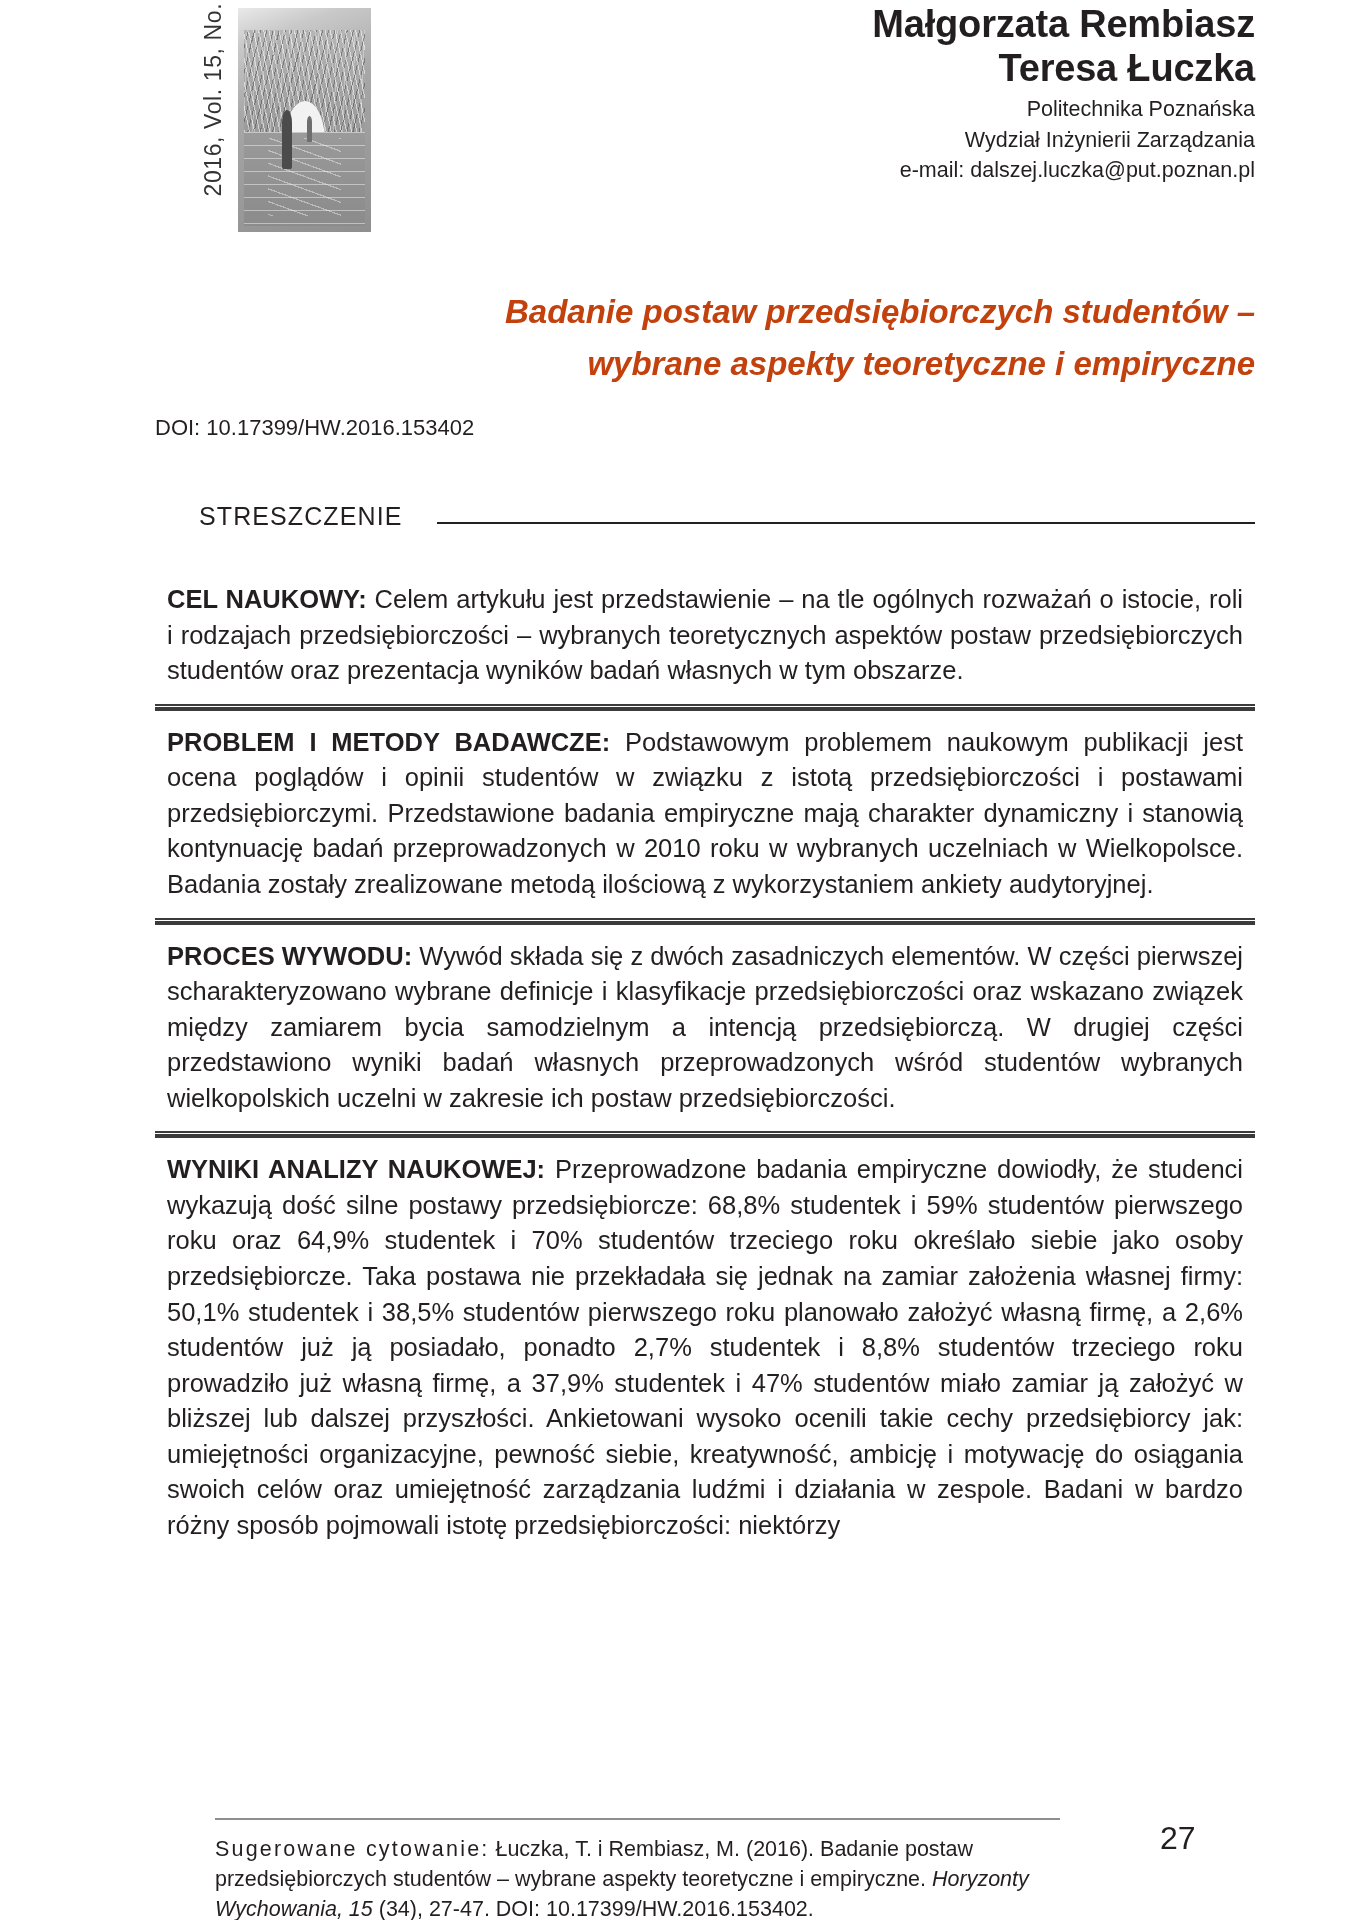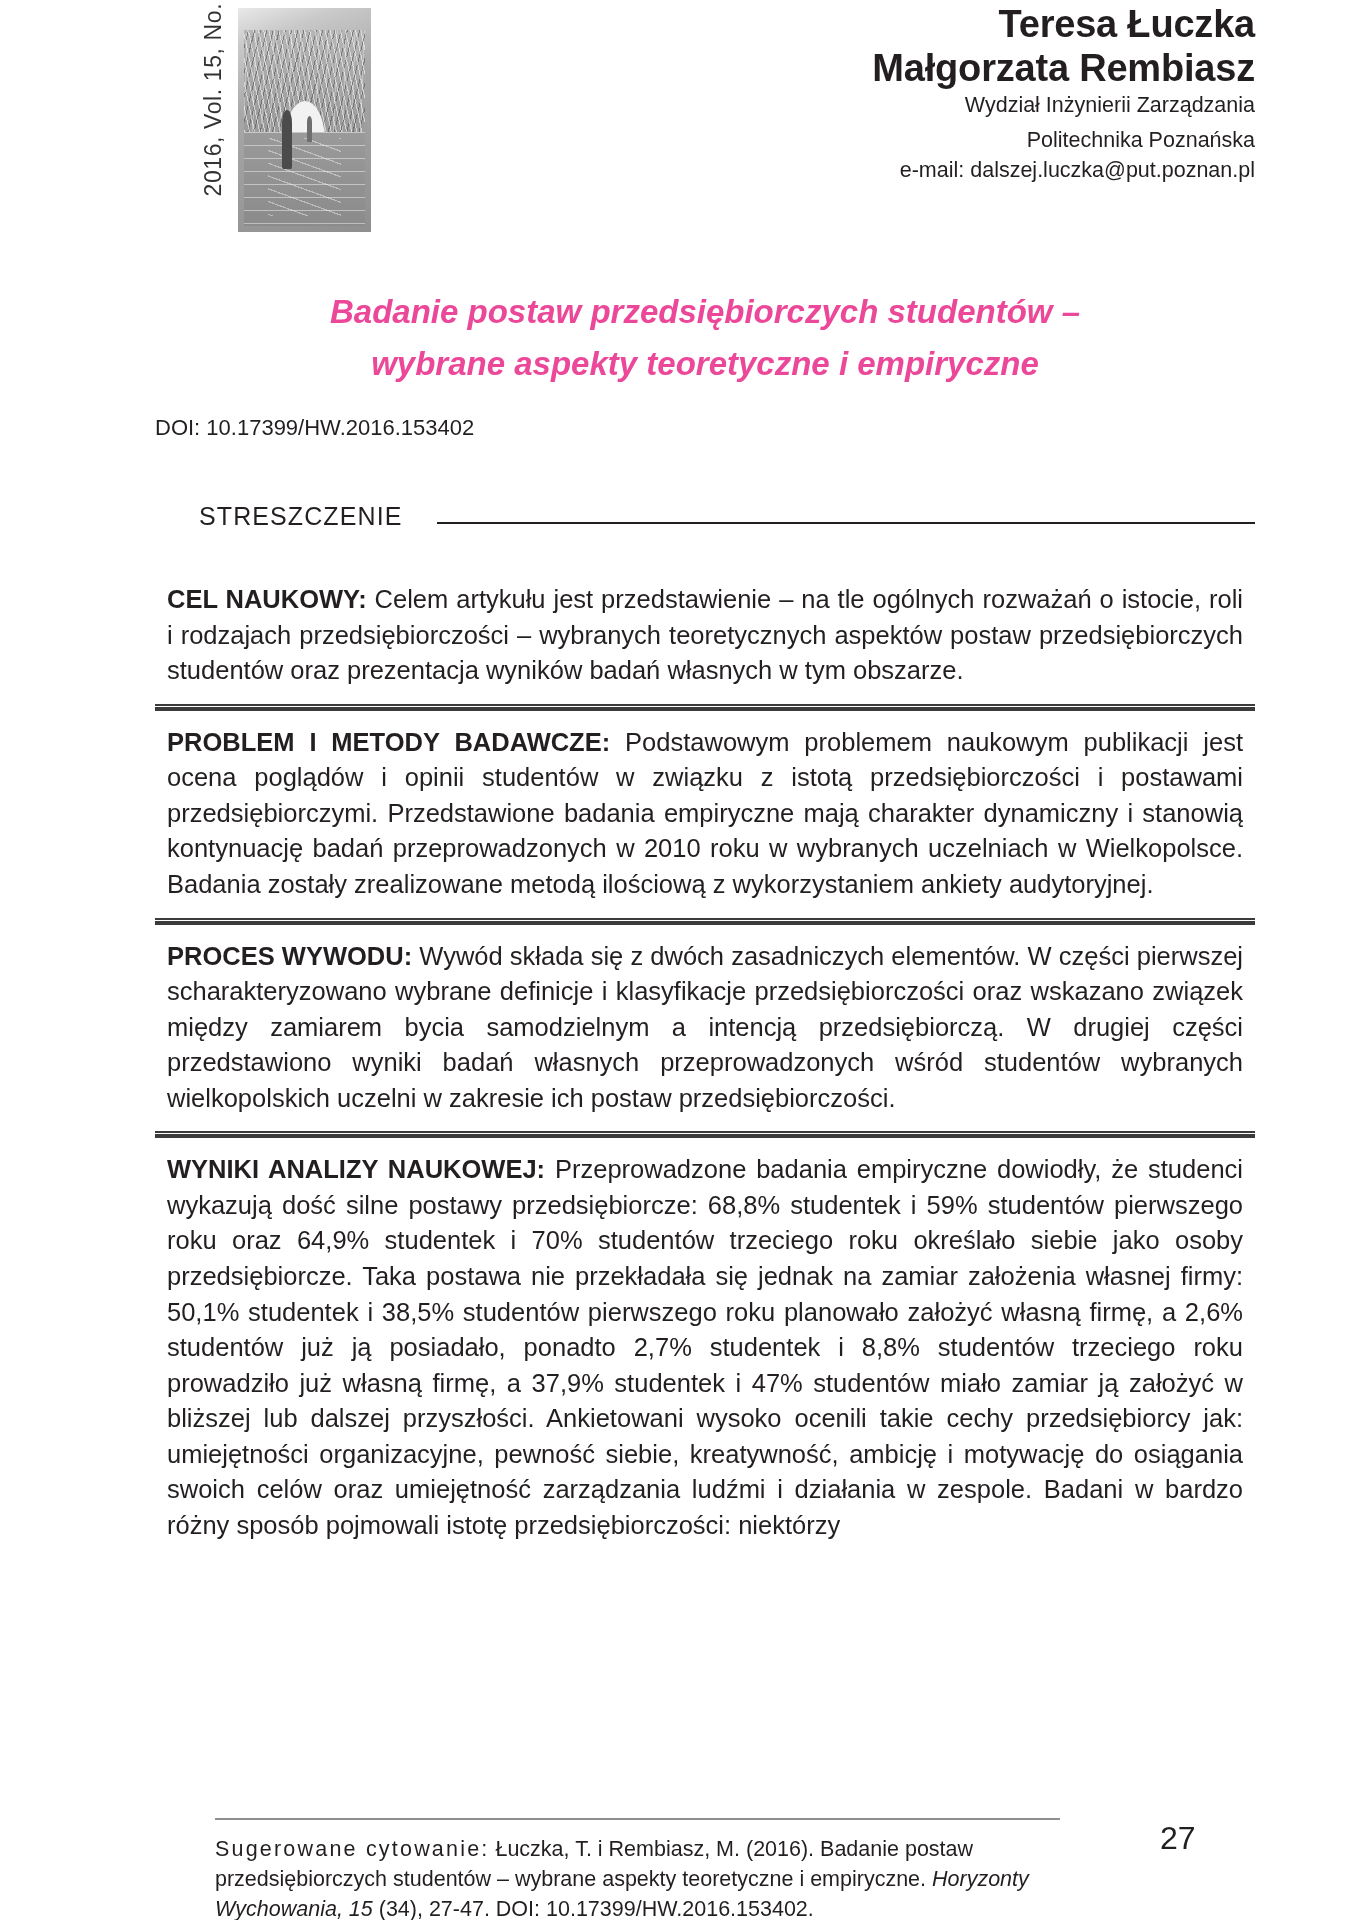--- a/index.html
+++ b/index.html
@@ -135,26 +135,26 @@
     color: #231f20;
   }
   .affil.first { margin-top: 4px; }
 
   
   .title {
     position: absolute;
     left: 155px;
     top: 264px;
     width: 1100px;
-    text-align: center;
+    text-align: right;
     font-size: 33px;
     font-weight: bold;
     font-style: italic;
     line-height: 1.58;
-    color: #ec4899;
+    color: #c2410c;
   }
 
   
   .doi {
     position: absolute;
     left: 155px;
     top: 415px;
     font-size: 22px;
     color: #231f20;
   }
@@ -248,24 +248,24 @@
       <div class="cover-arch"></div>
       <div class="cover-floor"></div>
       <div class="cover-vstep"></div>
       <div class="cover-fig-big"></div>
       <div class="cover-fig-small"></div>
     </div>
   </div>
 </div>
 
 <div class="header">
+  <div class="author">Małgorzata Rembiasz</div>
   <div class="author">Teresa Łuczka</div>
-  <div class="author">Małgorzata Rembiasz</div>
+  <div class="affil first">Politechnika Poznańska</div>
   <div class="affil">Wydział Inżynierii Zarządzania</div>
-  <div class="affil first">Politechnika Poznańska</div>
   <div class="affil">e-mail: dalszej.luczka@put.poznan.pl</div>
 </div>
 
 <h1 class="title">
   <span>Badanie postaw przedsiębiorczych studentów –</span><br>
   <span>wybrane aspekty teoretyczne i empiryczne</span>
 </h1>
 
 <div class="doi">DOI: 10.17399/HW.2016.153402</div>
 

